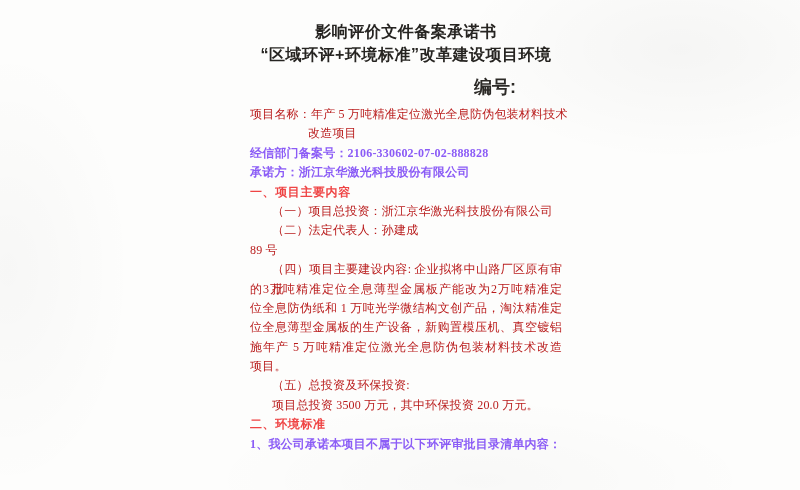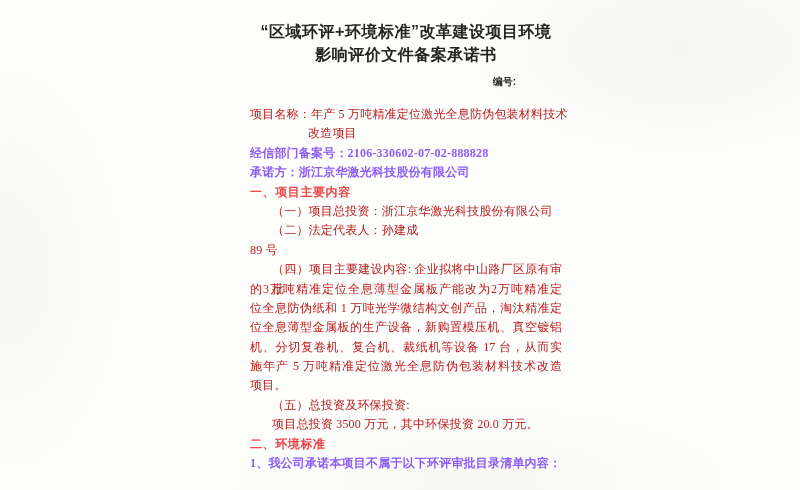--- a/index.html
+++ b/index.html
@@ -39,21 +39,21 @@
     color: #262421;
   }
 
   .serial {
     margin-top: 9px;
     height: 17px;
     text-align: right;
     padding-right: 46px;
     font-family: "Liberation Sans", "DejaVu Sans", sans-serif;
     font-weight: bold;
-    font-size: 10px;
+    font-size: 18px;
     color: #2c2a27;
   }
 
   .body-lines {
     margin-top: 13px;
   }
 
   .line {
     font-size: 12px;
     line-height: 19.4px;
@@ -84,40 +84,39 @@
     font-weight: 600;
     color: #8b5cf6;
   }
 </style>
 </head>
 <body>
 
 <div class="doc">
 
   <div class="title">
+    <div>影响评价文件备案承诺书</div>
     <div>“区域环评+环境标准”改革建设项目环境</div>
-    <div>影响评价文件备案承诺书</div>
   </div>
 
   <div class="serial">编号:</div>
 
   <div class="body-lines">
     <div class="line">项目名称：年产 5 万吨精准定位激光全息防伪包装材料技术</div>
     <div class="line ind2">改造项目</div>
     <div class="line strong">经信部门备案号：2106-330602-07-02-888828</div>
     <div class="line strong">承诺方：浙江京华激光科技股份有限公司</div>
     <div class="line hei">一、项目主要内容</div>
     <div class="line ind1">（一）项目总投资：浙江京华激光科技股份有限公司</div>
     <div class="line ind1">（二）法定代表人：孙建成</div>
     <div class="line">89 号</div>
     <div class="line ind1 fill">（四）项目主要建设内容: 企业拟将中山路厂区原有审批</div>
     <div class="line fill">的3万吨精准定位全息薄型金属板产能改为2万吨精准定</div>
     <div class="line fill">位全息防伪纸和 1 万吨光学微结构文创产品，淘汰精准定</div>
     <div class="line fill">位全息薄型金属板的生产设备，新购置模压机、真空镀铝</div>
-    <div class="line fill">机、分切复卷机、复合机、裁纸机等设备 17 台，从而实</div>
     <div class="line fill">施年产 5 万吨精准定位激光全息防伪包装材料技术改造</div>
     <div class="line">项目。</div>
     <div class="line ind1">（五）总投资及环保投资:</div>
     <div class="line ind1">项目总投资 3500 万元，其中环保投资 20.0 万元。</div>
     <div class="line hei">二、环境标准</div>
     <div class="line strong">1、我公司承诺本项目不属于以下环评审批目录清单内容：</div>
   </div>
 
 </div>
 

